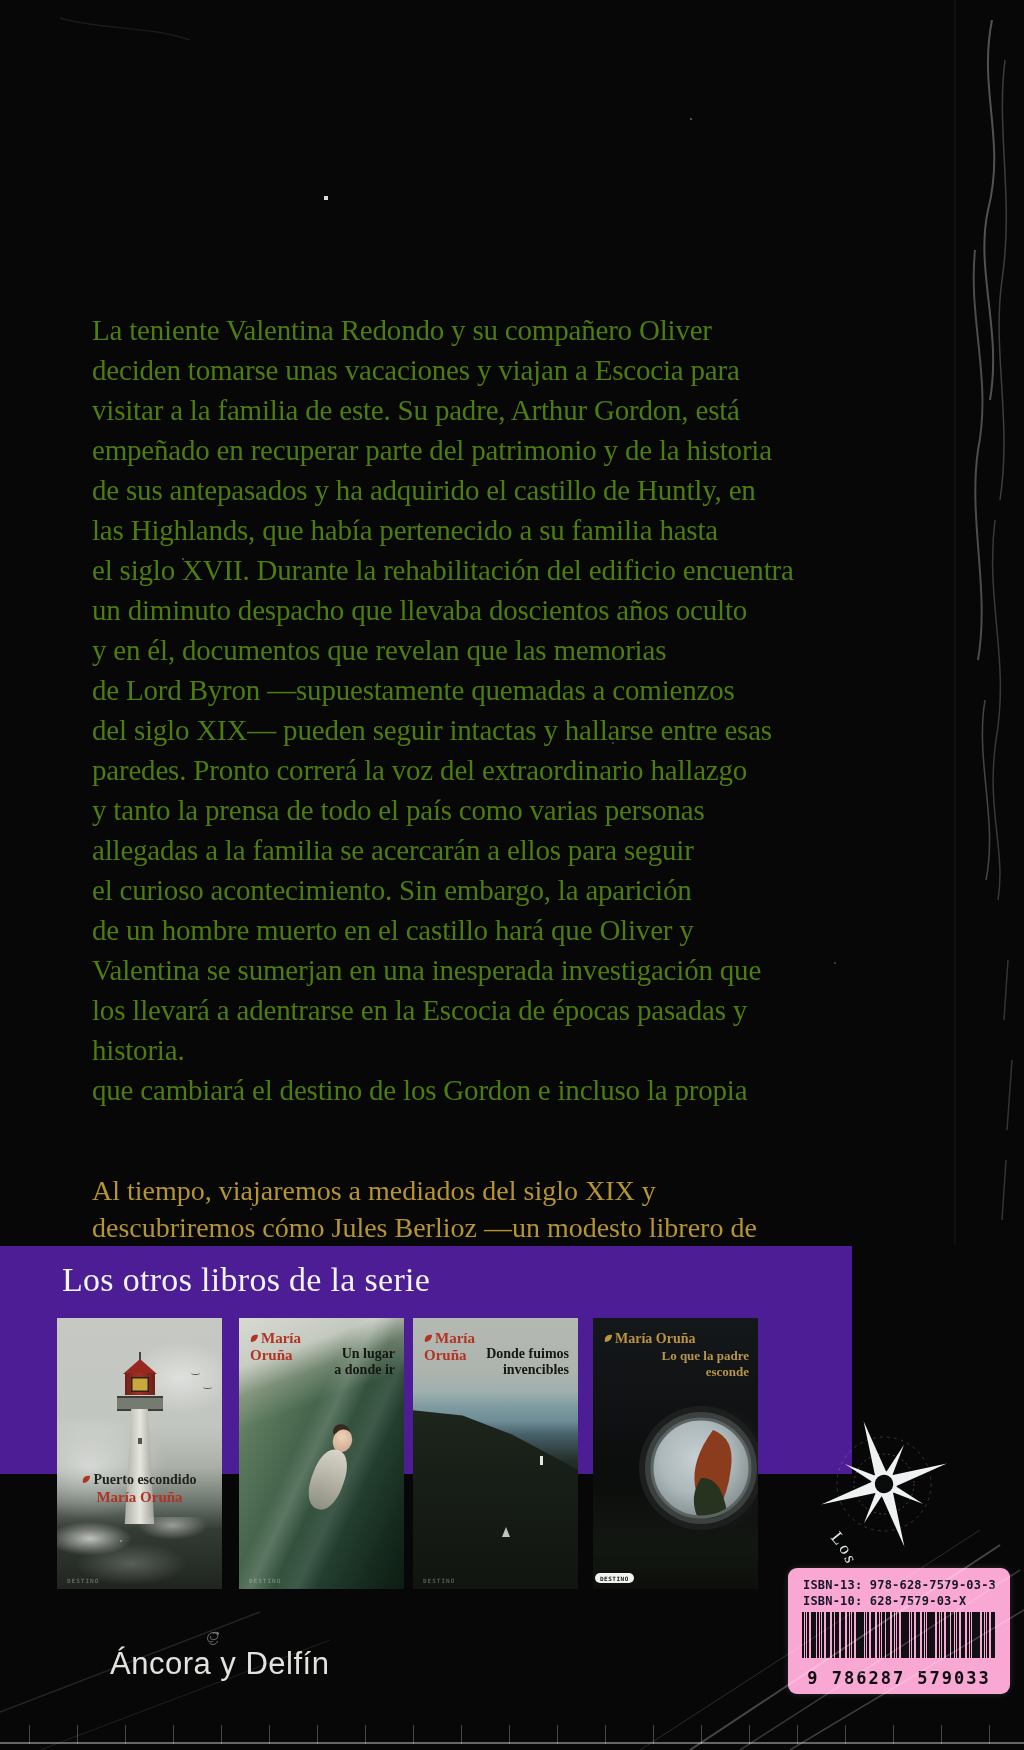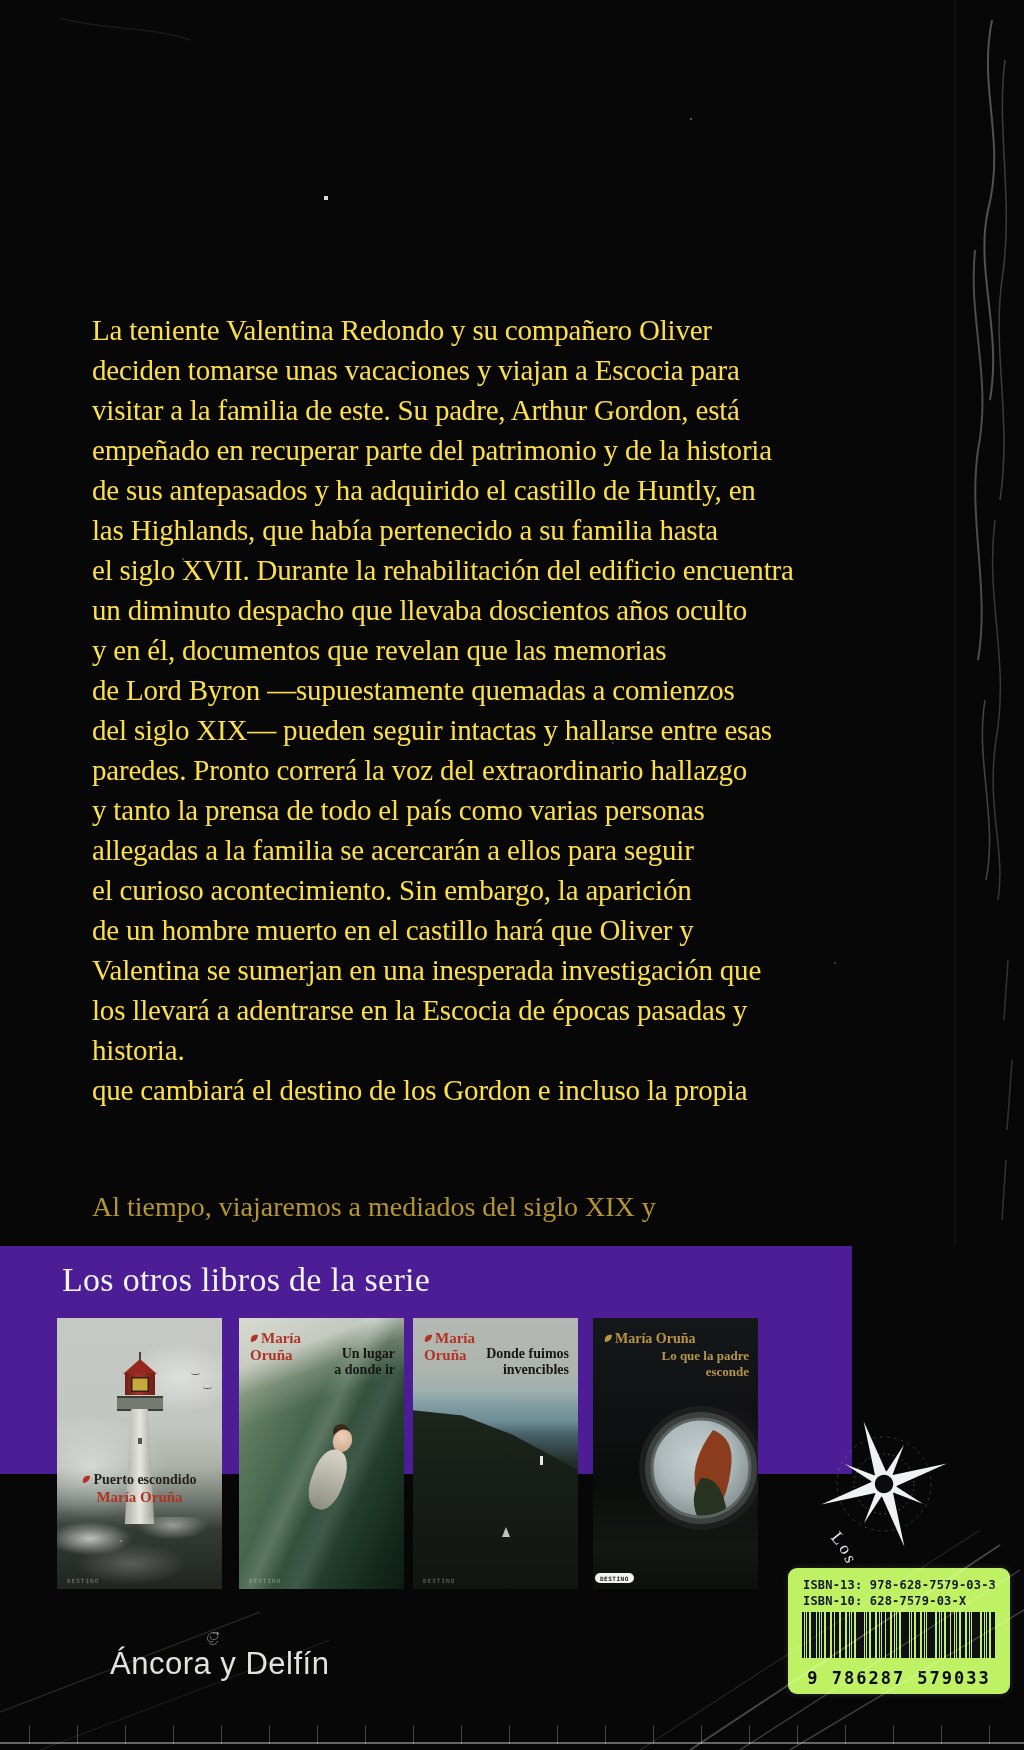--- a/index.html
+++ b/index.html
@@ -1,22 +1,22 @@
 <!DOCTYPE html>
 <html><head>
 <meta charset="utf-8">
 <style>
   html,body{margin:0;padding:0;background:#000;}
   #page{position:relative;width:1024px;height:1750px;background:#070707;overflow:hidden;
         font-family:"Liberation Serif", serif;}
   
   .synopsis{position:absolute;left:92px;top:310px;width:830px;}
-  .synopsis .tline{font-size:29px;line-height:40px;color:#fde047;white-space:nowrap;letter-spacing:-0.2px;}
+  .synopsis .tline{font-size:29px;line-height:40px;color:#4d7c0f;white-space:nowrap;letter-spacing:-0.2px;}
   .highlight{position:absolute;left:92px;top:1172px;width:830px;}
-  .highlight .tline{font-size:28px;line-height:37px;color:#b5952f;white-space:nowrap;margin-top:16px;}
+  .highlight .tline{font-size:28px;line-height:37px;color:#b5952f;white-space:nowrap;}
   
   .band{position:absolute;left:0;top:1246px;width:852px;height:228px;background:#4c1d95;}
   .band h1{position:absolute;left:62px;top:15px;margin:0;font-weight:400;
            font-size:34px;color:#f0f5f5;letter-spacing:.3px;font-family:"Liberation Serif",serif;}
   
   .bookcover{position:absolute;top:1318px;width:165px;height:271px;overflow:hidden;}
   .bc1{left:57px;}  .bc2{left:239px;} .bc3{left:413px;} .bc4{left:593px;}
   .bc1{background:
       radial-gradient(90px 60px at 75% 22%, rgba(255,255,255,.45), transparent 60%),
       radial-gradient(120px 80px at 20% 55%, rgba(255,255,255,.5), transparent 65%),
@@ -75,21 +75,21 @@
   .bc3 .lh-tiny{position:absolute;left:77%;top:51%;width:3px;height:9px;background:#e8e8e2;}
   .bc3 .sail{position:absolute;left:54%;top:77%;width:0;height:0;
              border-left:4px solid transparent;border-right:4px solid transparent;border-bottom:10px solid #dfe2da;opacity:.85;}
   .imprint-faint{position:absolute;bottom:5px;left:10px;font:700 6px "DejaVu Sans Mono",monospace;
              color:#d6d6cf;opacity:.35;letter-spacing:1px;}
   .imprint-pill{position:absolute;left:2px;bottom:6px;background:#f2f2ee;color:#16161a;
              font:700 6px "DejaVu Sans Mono",monospace;padding:1.5px 5px;border-radius:6px;letter-spacing:.5px;}
   
   .badge{position:absolute;left:786px;top:1386px;}
   
-  .isbnbox{position:absolute;left:788px;top:1568px;width:222px;height:126px;background:#bef264;
+  .isbnbox{position:absolute;left:788px;top:1568px;width:222px;height:126px;background:#f9a8d4;
            border-radius:9px;box-shadow:0 0 6px rgba(255,255,255,.15);}
   .isbnbox .iline{font:700 12px "DejaVu Sans Mono",monospace;color:#16162a;
            padding-left:15px;letter-spacing:.2px;line-height:16px;}
   .isbnbox .iline:first-child{padding-top:9px;}
   .barcode{margin:3px 14px 0 14px;height:46px;background:
       repeating-linear-gradient(90deg,#101014 0 2px,transparent 2px 5px),
       repeating-linear-gradient(90deg,#101014 0 1px,transparent 1px 3px),
       repeating-linear-gradient(90deg,transparent 0 11px,#101014 11px 14px,transparent 14px 23px);}
   .barcode-num{font:700 17px "DejaVu Sans Mono",monospace;color:#0c0c10;text-align:center;
       letter-spacing:2px;margin-top:10px;}

